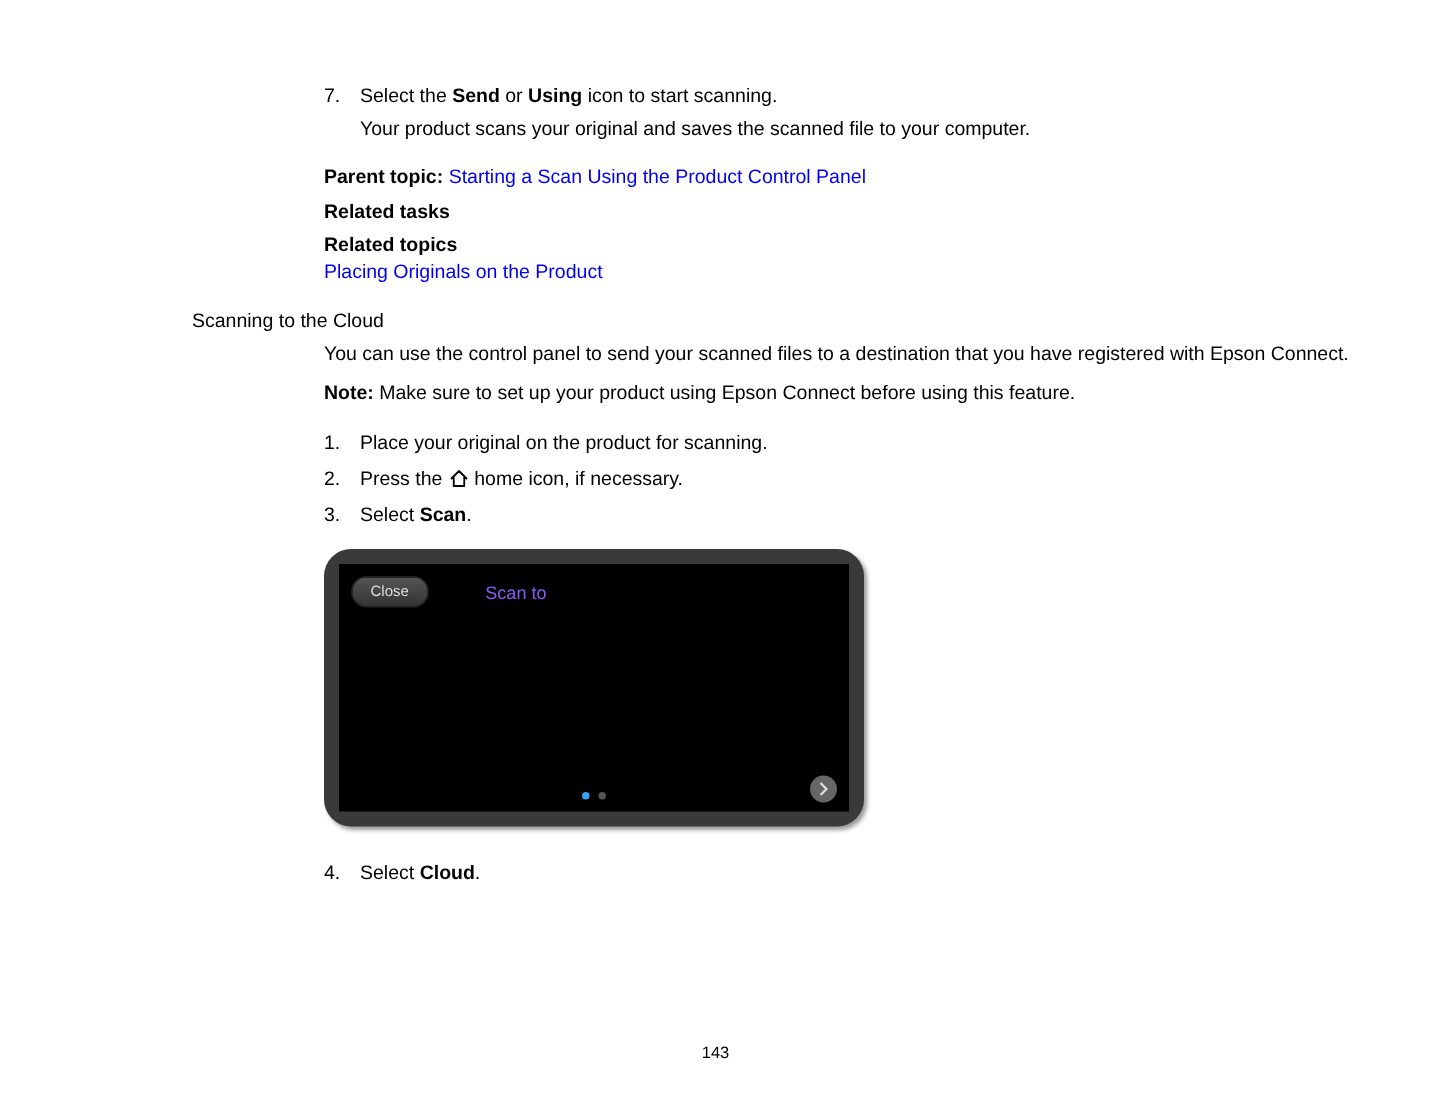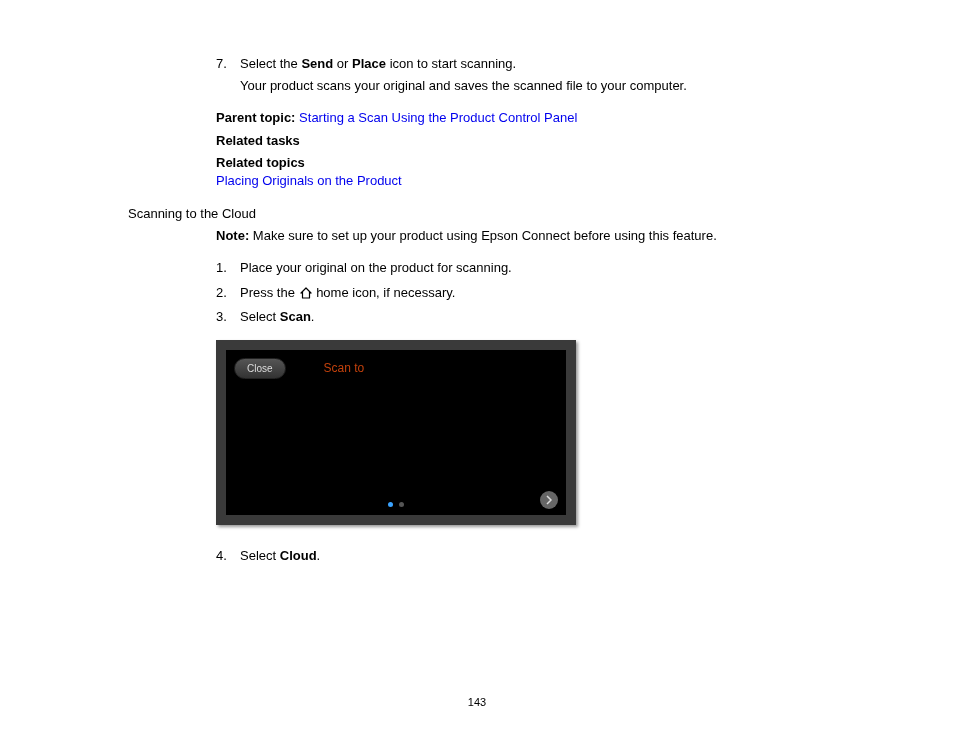--- a/index.html
+++ b/index.html
@@ -61,20 +61,21 @@
 
   
   .panel-wrap {
     margin-left: 88px;
     margin-top: 14px;
     margin-bottom: 22px;
     width: 340px;
     background: #3a3a3a;
     padding: 10px;
     box-shadow: 2px 2px 3px rgba(0,0,0,0.4);
+    border-radius: 18px;
   }
   .panel-inner {
     background: #000;
     height: 165px;
     position: relative;
     overflow: hidden;
     font-family: Arial, sans-serif;
   }
   .panel-header {
     display: flex;
@@ -84,21 +85,21 @@
   .close-btn {
     background: #4a4a4a;
     background: linear-gradient(#555,#333);
     color: #ddd;
     border: 1px solid #222;
     border-radius: 14px;
     padding: 4px 12px;
     font-size: 10px;
   }
   .panel-title {
-    color: #c2410c;
+    color: #8b5cf6;
     font-size: 12px;
     margin-left: 38px;
   }
   .panel-row {
     display: flex;
     gap: 8px;
     padding: 4px 0 0 12px;
   }
   .panel-item {
     width: 72px;
@@ -175,21 +176,21 @@
 </style>
 </head>
 <body>
 
 <div class="page">
 
   <div class="indent">
     <div class="ol-item">
       <div class="ol-num">7.</div>
       <div class="ol-text">
-        <span>Select the </span><span class="bold">Send</span><span> or </span><span class="bold">Place</span><span> icon to start scanning.</span>
+        <span>Select the </span><span class="bold">Send</span><span> or </span><span class="bold">Using</span><span> icon to start scanning.</span>
         <div class="para">Your product scans your original and saves the scanned file to your computer.</div>
       </div>
     </div>
 
     <div class="para tight">
       <span class="bold">Parent topic:</span>
       <span> </span>
       <a href="#" class="link">Starting a Scan Using the Product Control Panel</a>
     </div>
 
@@ -199,20 +200,21 @@
 
     <div class="para">
       <div class="bold">Related topics</div>
       <a href="#" class="link">Placing Originals on the Product</a>
     </div>
   </div>
 
   <div class="section-title-left">Scanning to the Cloud</div>
 
   <div class="indent">
+    <div class="para">You can use the control panel to send your scanned files to a destination that you have registered with Epson Connect.</div>
 
     <div class="para">
       <span class="bold">Note:</span><span> Make sure to set up your product using Epson Connect before using this feature.</span>
     </div>
 
     <div style="height:6px"></div>
 
     <div class="ol-item">
       <div class="ol-num">1.</div>
       <div class="ol-text">Place your original on the product for scanning.</div>

